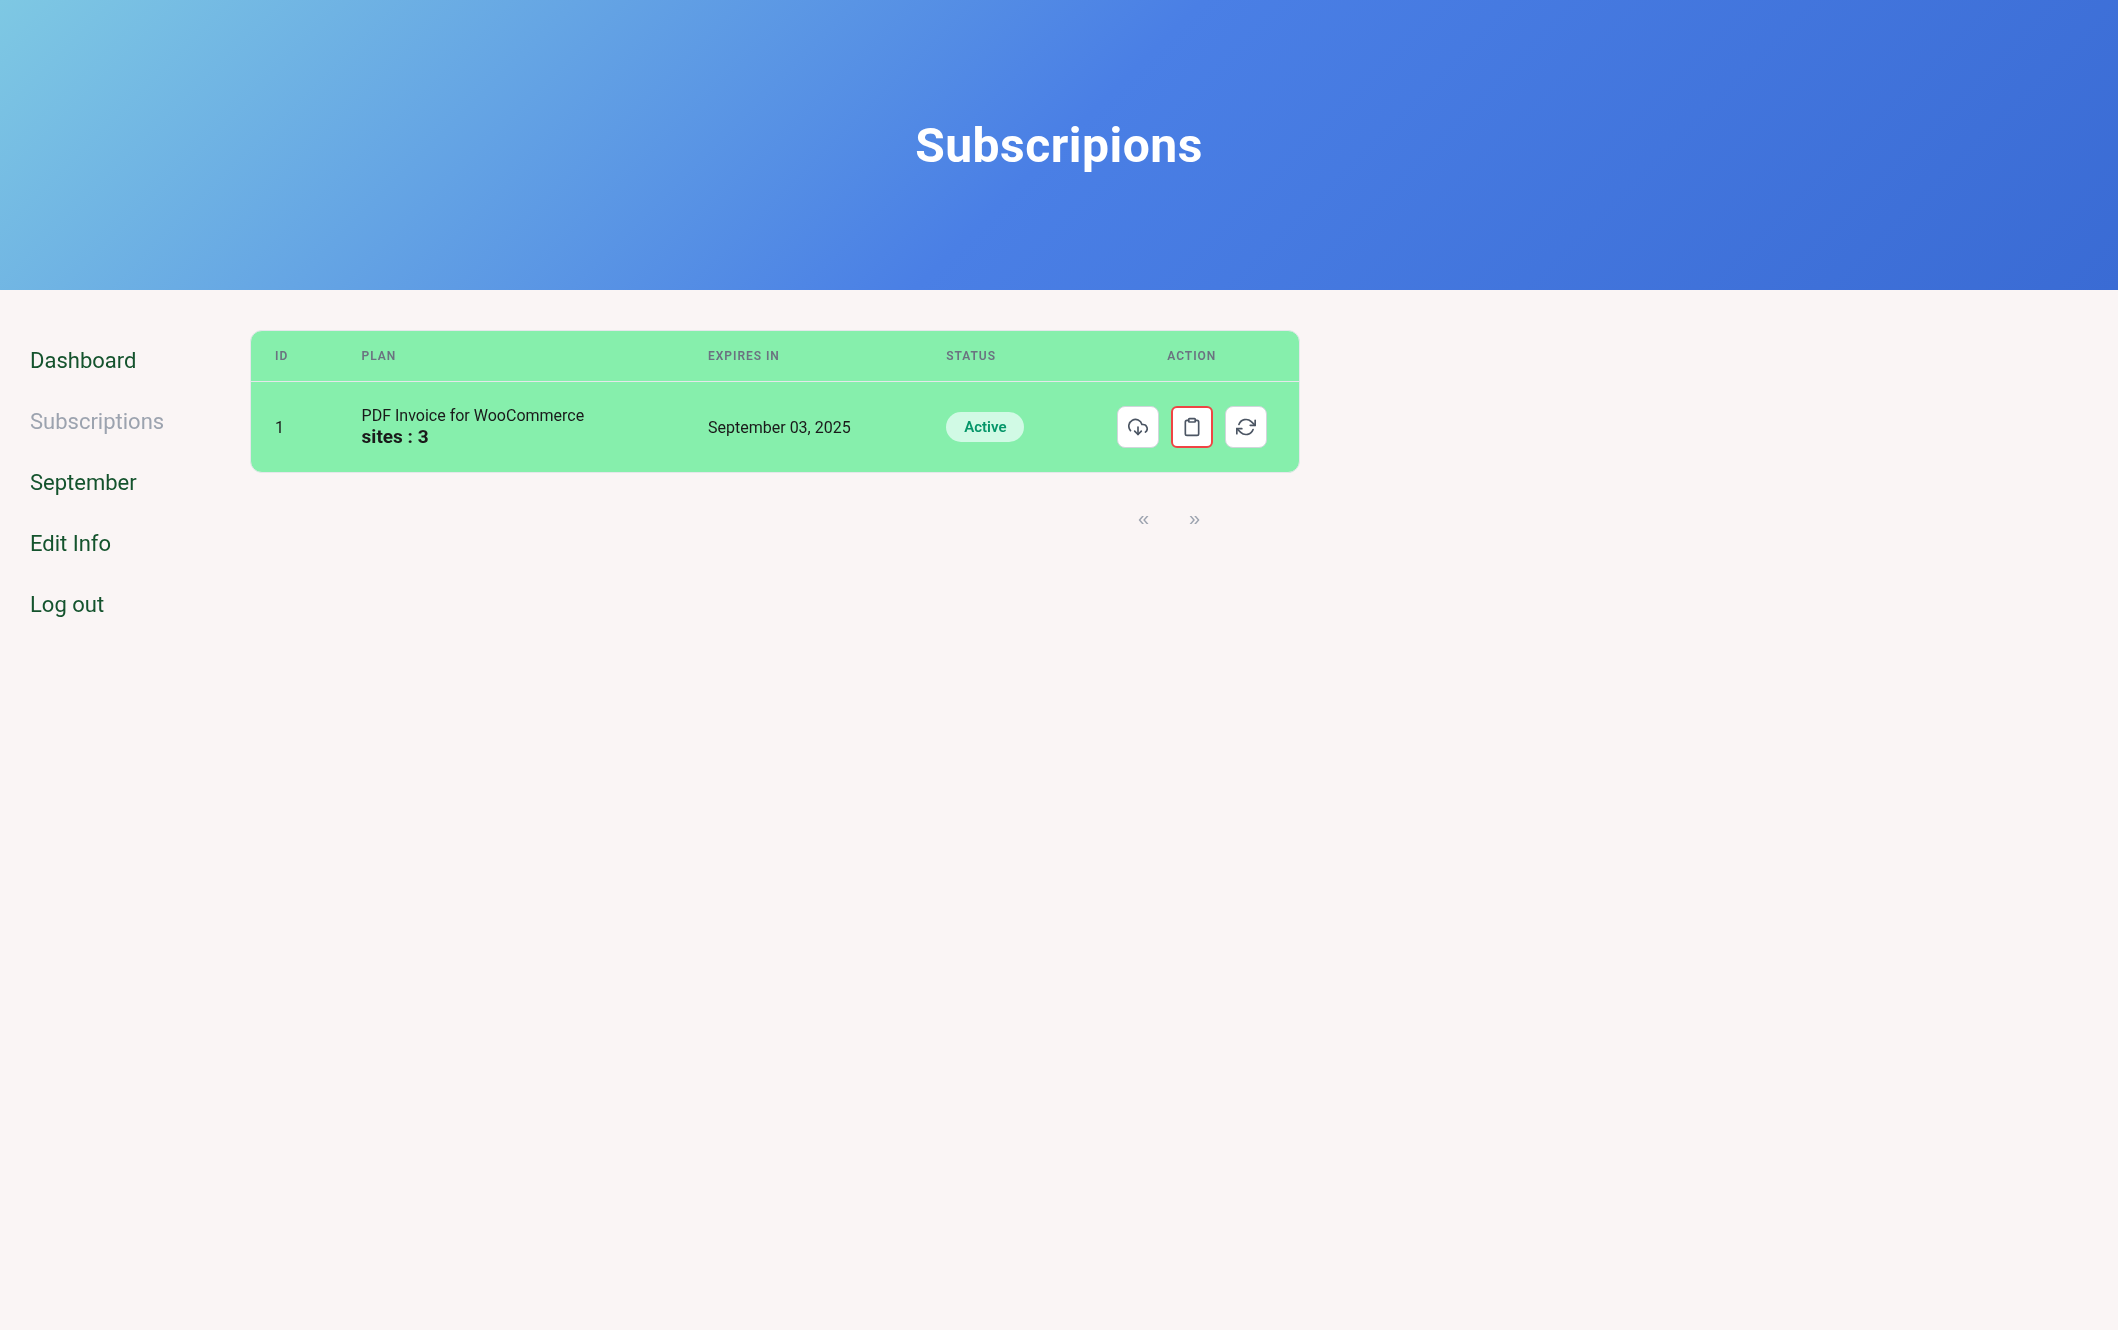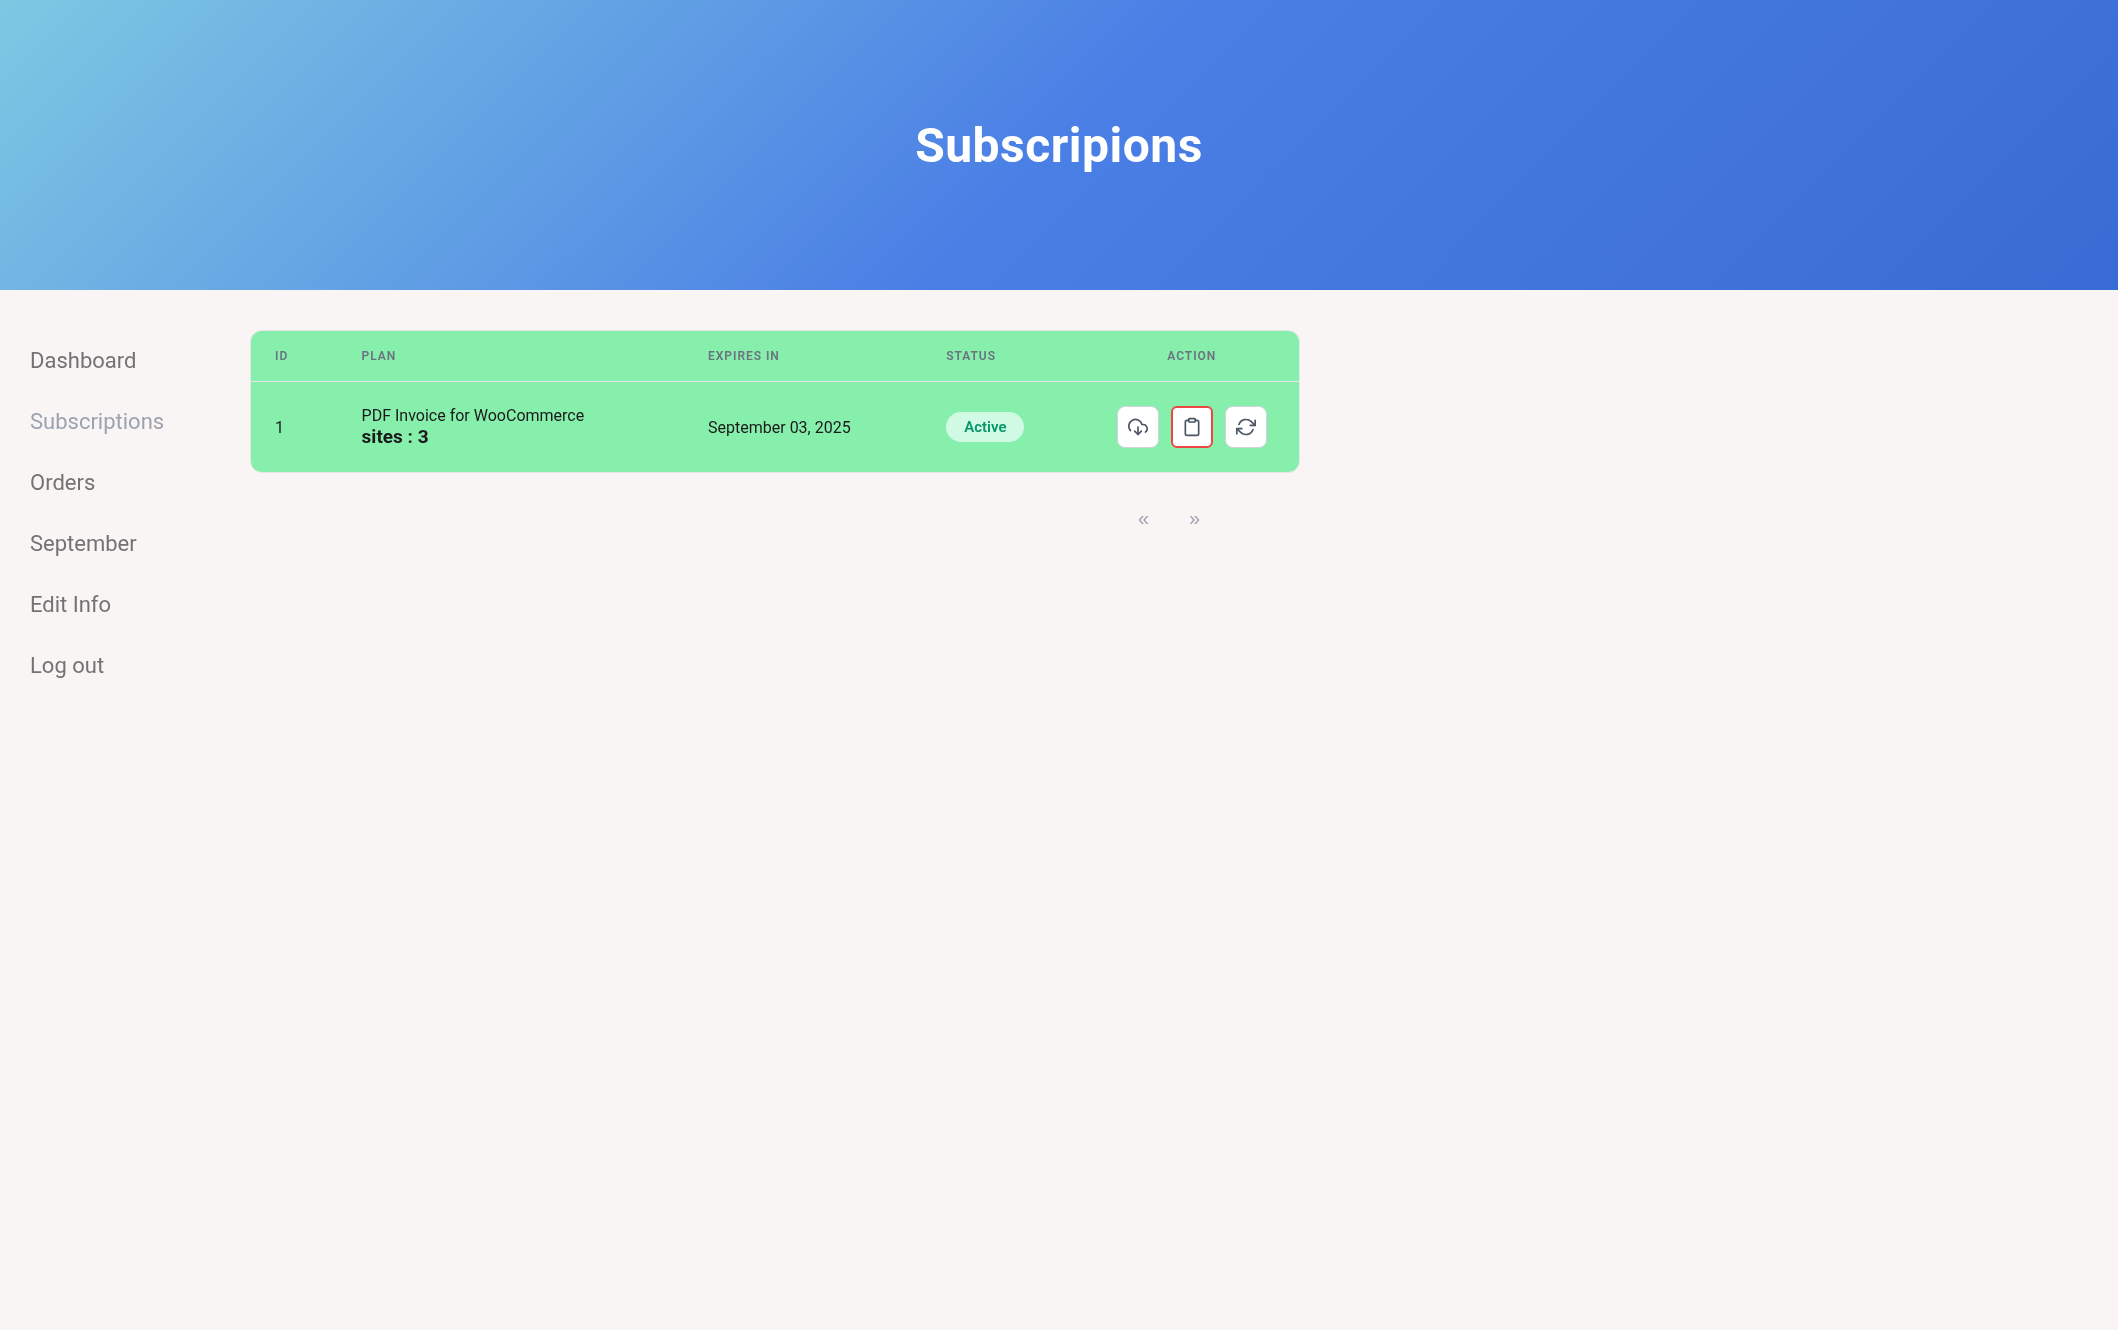--- a/index.html
+++ b/index.html
@@ -47,21 +47,21 @@
     .sidebar-nav {
       display: flex;
       flex-direction: column;
       gap: 0;
     }
 
     .sidebar-item {
       font-size: 22px;
       padding: 18px 0;
       cursor: pointer;
-      color: #737373;
+      color: #14532d;
       font-weight: 400;
     }
 
     .sidebar-item.active {
       color: #9ca3af;
     }
 
     
     .content-area {
       flex: 1;
@@ -220,23 +220,20 @@
     <div class="sidebar-nav">
 
       <div class="sidebar-item">
         <span>Dashboard</span>
       </div>
 
       <div class="sidebar-item active">
         <span>Subscriptions</span>
       </div>
 
-      <div class="sidebar-item">
-        <span>Orders</span>
-      </div>
 
       <div class="sidebar-item">
         <span>September</span>
       </div>
 
       <div class="sidebar-item">
         <span>Edit Info</span>
       </div>
 
       <div class="sidebar-item">

